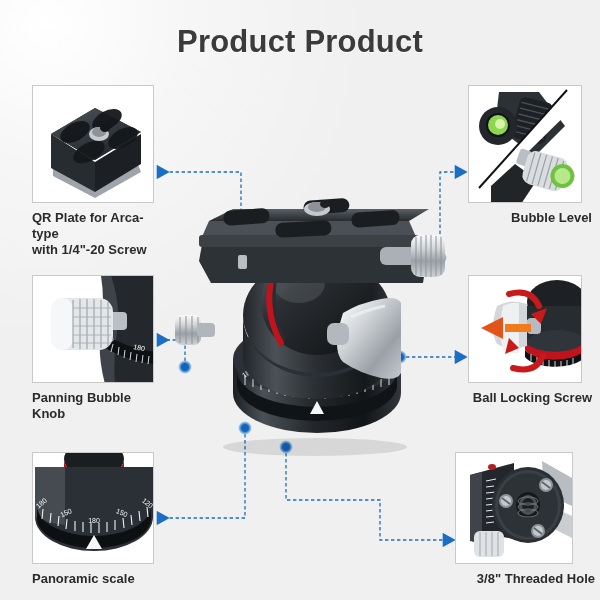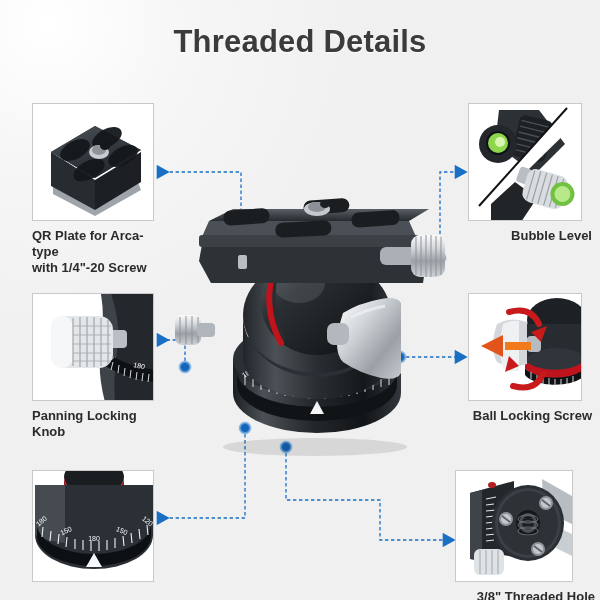--- a/index.html
+++ b/index.html
@@ -16,41 +16,41 @@
       radial-gradient(circle at 96% 98%, #ffffff 0%, #f3f3f3 20%, #eeeeee 45%),
       linear-gradient(135deg,#f4f4f4 0%,#efefef 55%,#ececec 100%);
   }
   
   #title{
     position:absolute;left:0;top:24px;width:600px;text-align:center;
     font-size:31px;font-weight:bold;color:#3b3b3b;letter-spacing:.2px;
     text-shadow:0 1px 0 #ffffff;
   }
   
-  .callout{position:absolute;margin-top:18px;}
+  .callout{position:absolute;}
   .thumb{
     background:#ffffff;border:1px solid #c9c9c9;
     box-sizing:border-box;position:relative;overflow:hidden;
   }
   .cap{
     margin-top:7px;font-size:13px;color:#2b2b2b;line-height:16px;
     font-weight:600;text-align:right;white-space:pre-line;
   }
   .cap.left{text-align:left;}
   
   #lines{position:absolute;left:0;top:0;width:600px;height:600px;}
   
   #product{position:absolute;left:175px;top:195px;width:270px;height:265px;}
 </style>
 </head>
 <body>
 
 <div id="stage">
 
-  <div id="title">Threaded Details</div>
+  <div id="title">Product Product</div>
 
   <svg id="lines" viewBox="0 0 600 600">
     <defs>
       <marker id="arrowL" markerWidth="11" markerHeight="11" refX="9" refY="5.5" orient="auto">
         <path d="M10,0 L10,11 L0,5.5 Z" fill="#1a6fc4"></path>
       </marker>
       <marker id="arrowR" markerWidth="11" markerHeight="11" refX="2" refY="5.5" orient="auto">
         <path d="M1,0 L1,11 L11,5.5 Z" fill="#1a6fc4"></path>
       </marker>
       <radialGradient id="dotg" cx="50%" cy="50%" r="50%">
@@ -340,21 +340,21 @@
         </g>
         <g stroke="#a8aeb3" stroke-width=".9">
           <line x1="40" y1="32" x2="78" y2="32"></line>
             <line x1="40" y1="41" x2="78" y2="41"></line>
           <line x1="40" y1="50" x2="78" y2="50"></line>
             <line x1="40" y1="59" x2="78" y2="59"></line>
           <line x1="40" y1="67" x2="78" y2="67"></line>
         </g>
       </svg>
     </div>
-    <div class="cap left">Panning Locking Knob</div>
+    <div class="cap left">Panning Bubble Knob</div>
   </div>
 
   <div class="callout" style="left:468px;top:275px;width:124px;">
     <div class="thumb" style="width:114px;height:108px;">
       <svg viewBox="0 0 114 108" width="114" height="108">
         <rect width="114" height="108" fill="#fff"></rect>
 
         <ellipse cx="88" cy="26" rx="30" ry="22" fill="#1d2125"></ellipse>
         <path d="M58,30 l56,0 l0,42 l-56,0 z" fill="#272c30"></path>
         <ellipse cx="88" cy="70" rx="32" ry="16" fill="#2f353a"></ellipse>
@@ -420,20 +420,21 @@
         <g fill="#f4f6f7" font-family="Liberation Sans, sans-serif" font-size="7" text-anchor="middle">
           <text x="10" y="52" transform="rotate(-40 10 52)">180</text>
           <text x="34" y="62" transform="rotate(-24 34 62)">150</text>
           <text x="61" y="70">180</text>
           <text x="88" y="62" transform="rotate(22 88 62)">150</text>
           <text x="113" y="52" transform="rotate(38 113 52)">120</text>
         </g>
         <path d="M61,82 l8,14 l-16,0 z" fill="#f6f8f9"></path>
       </svg>
     </div>
+    <div class="cap left">Panoramic scale</div>
   </div>
 
   <div class="callout" style="left:455px;top:452px;width:140px;">
     <div class="thumb" style="width:118px;height:112px;">
       <svg viewBox="0 0 118 112" width="118" height="112">
         <rect width="118" height="112" fill="#fff"></rect>
 
         <path d="M86,8 l32,18 l0,28 l-30,-14 z" fill="#b8bdc2"></path>
         <path d="M96,54 l22,10 l0,22 l-24,-12 z" fill="#c9ced2"></path>
 

